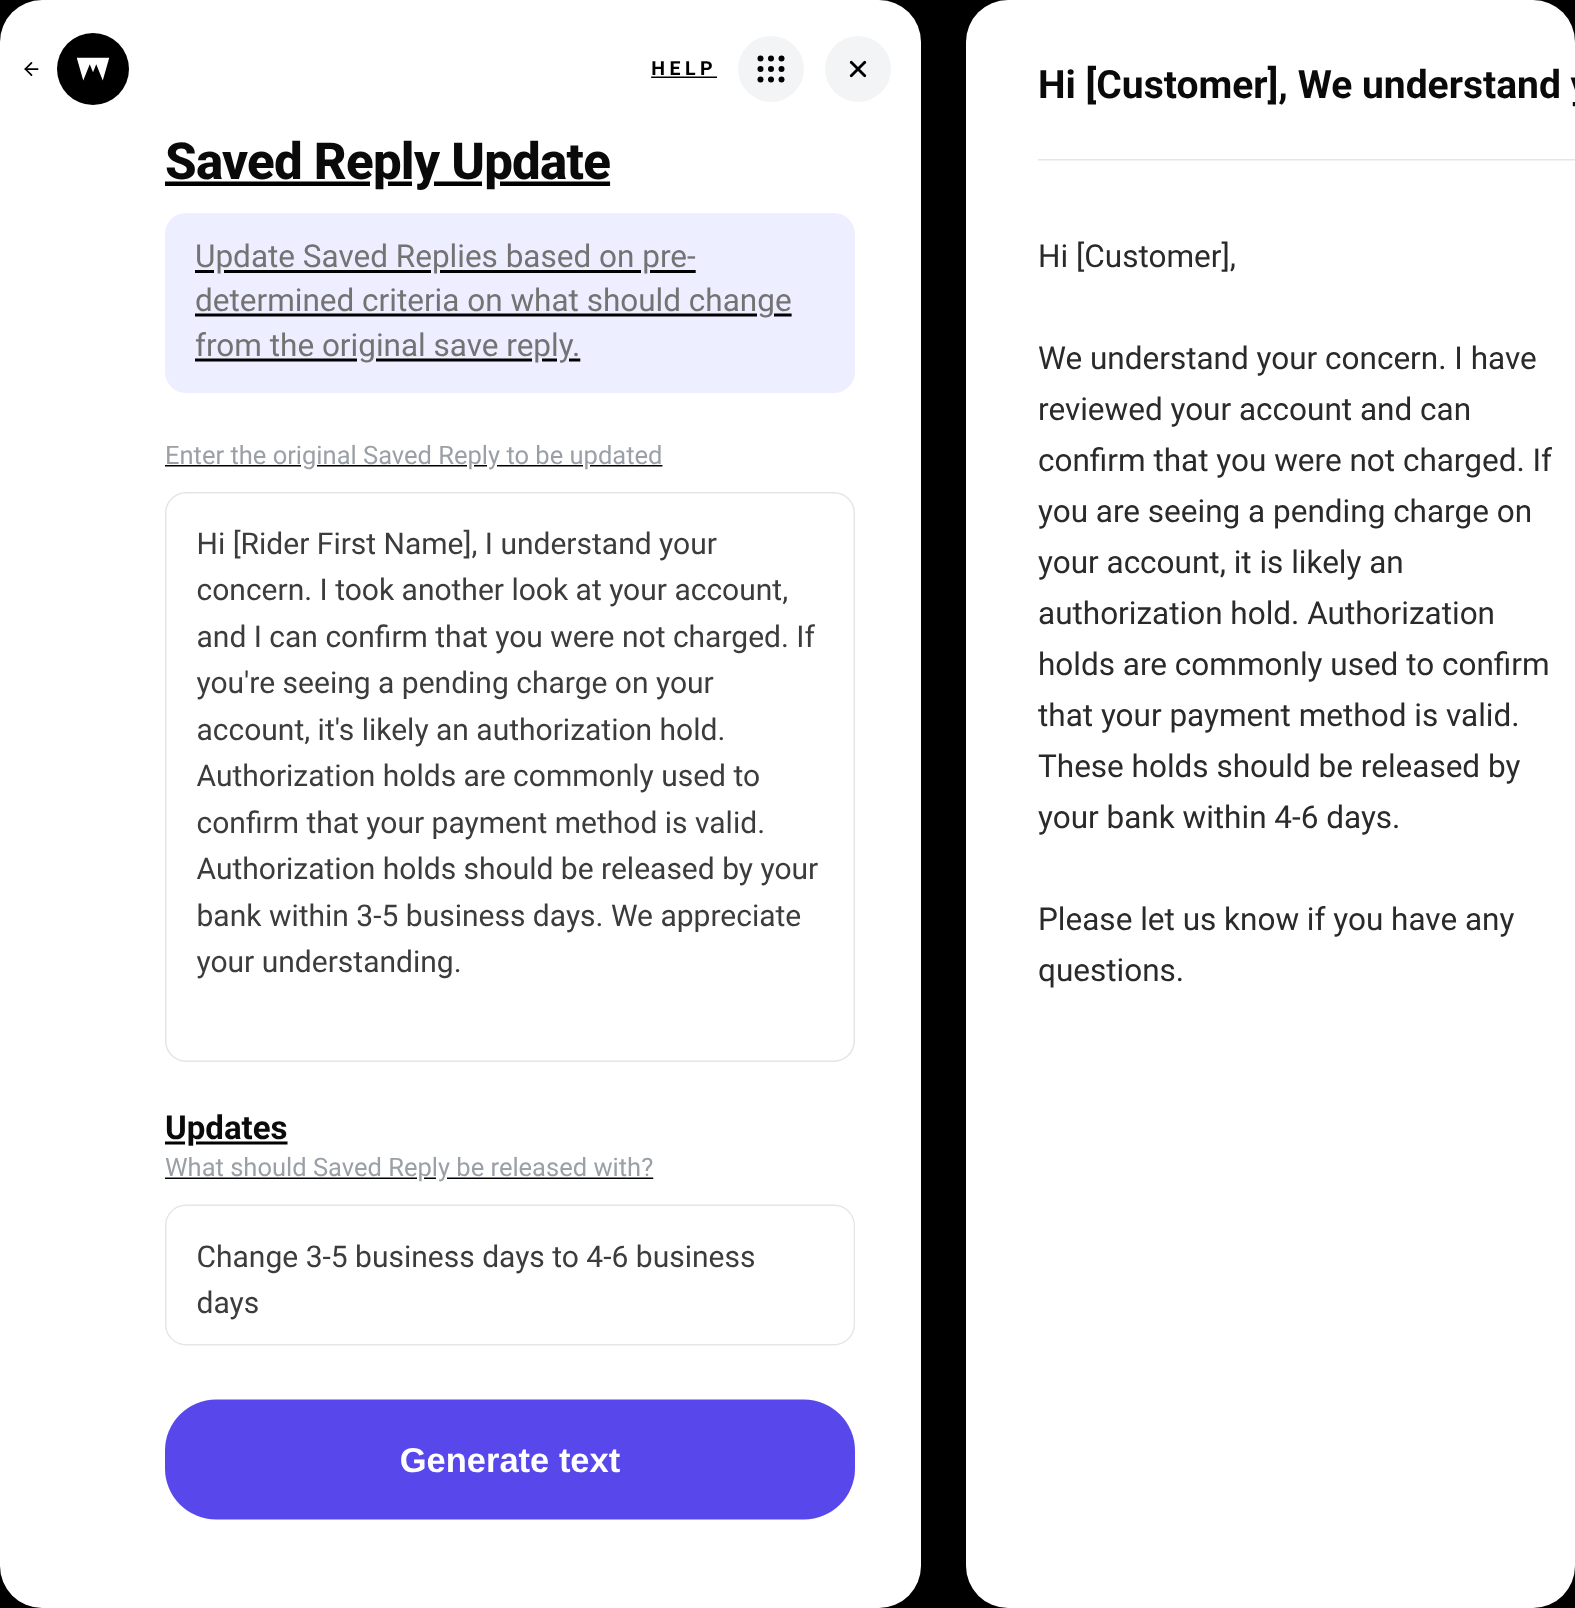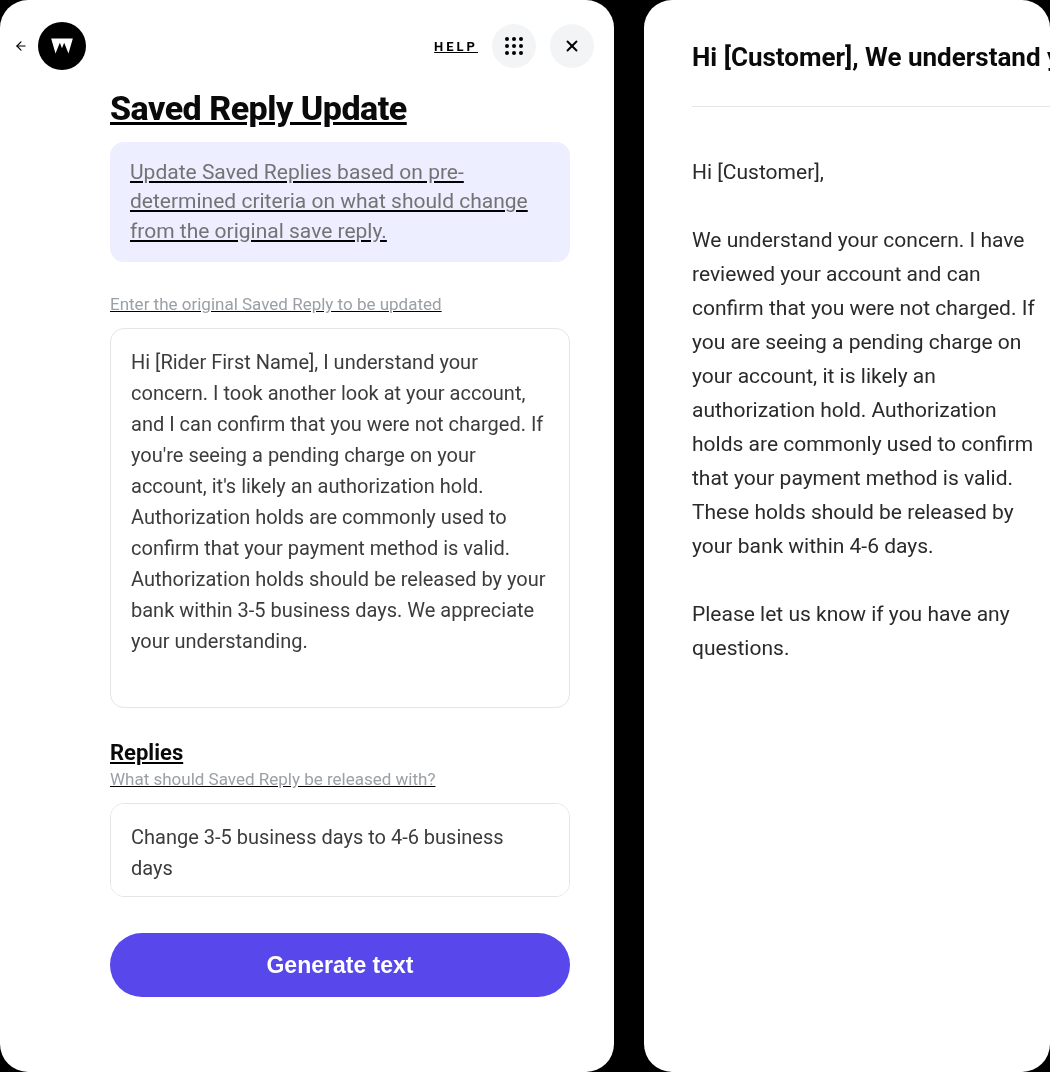--- a/index.html
+++ b/index.html
@@ -190,21 +190,21 @@
       height: 94px;
       margin-bottom: 32px;
     }
     
     .generate-btn {
       width: 100%;
       background: #5847eb;
       color: #fff;
       border: none;
       border-radius: 34px;
-      height: 64px;
+      height: 80px;
       font-size: 23px;
       font-weight: 600;
       cursor: pointer;
     }
     
     .preview-subject {
       font-size: 26px;
       font-weight: 700;
       color: #0a0a0a;
       margin-bottom: 34px;
@@ -269,21 +269,21 @@
 
   <div class="content">
     <div class="content-inner">
       <h1 class="page-title">Saved Reply Update</h1>
       
       <div class="info-box">Update Saved Replies based on pre-determined criteria on what should change from the original save reply.</div>
       
       <div class="section-sublabel">Enter the original Saved Reply to be updated</div>
       <textarea class="text-field saved-reply-field" style="">Hi [Rider First Name], I understand your concern. I took another look at your account, and I can confirm that you were not charged. If you're seeing a pending charge on your account, it's likely an authorization hold. Authorization holds are commonly used to confirm that your payment method is valid. Authorization holds should be released by your bank within 3-5 business days. We appreciate your understanding.</textarea>
       
-      <div class="section-label">Replies</div>
+      <div class="section-label">Updates</div>
       <div class="section-sublabel">What should Saved Reply be released with?</div>
       <textarea class="text-field updates-field" style="">Change 3-5 business days to 4-6 business days</textarea>
       
       <button class="generate-btn">Generate text</button>
     </div>
   </div>
 
 </div>
 
 <div class="panel right-panel">

